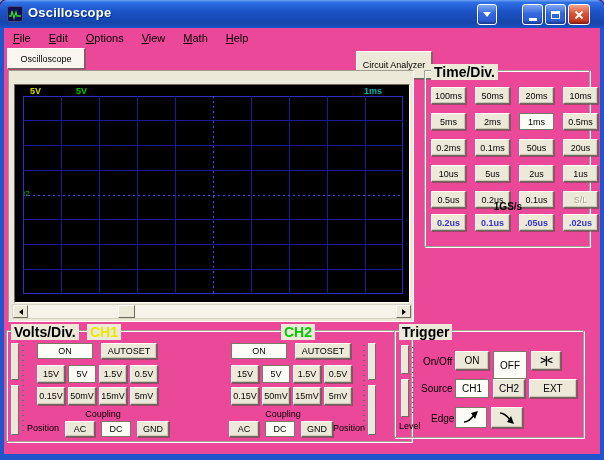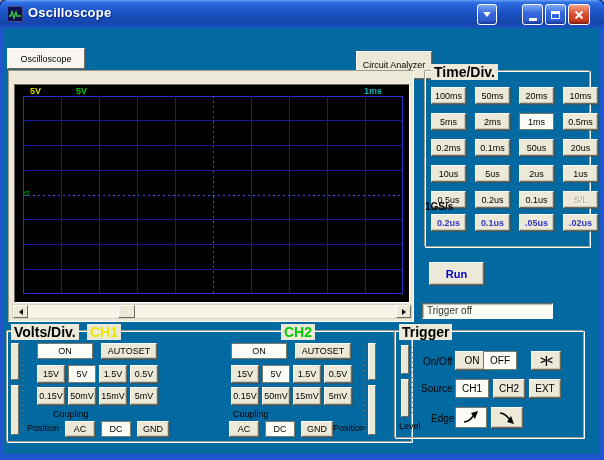--- a/index.html
+++ b/index.html
@@ -1,17 +1,17 @@
 <!DOCTYPE html>
 <html><head>
 <meta charset="utf-8">
 <style>
   html,body{margin:0;padding:0;background:#9aa0a8;}
   *{box-sizing:border-box;font-family:"Liberation Sans","DejaVu Sans",sans-serif;}
-  .window{position:relative;width:604px;height:460px;background:#0369a1;overflow:hidden;
+  .window{position:relative;width:604px;height:460px;background:#ec4899;overflow:hidden;
           border-radius:7px 7px 0 0;box-shadow:0 0 0 1px #001e9c;}
   .abs{position:absolute;}
 
   
   .titlebar{left:0;top:0;width:604px;height:28px;border-radius:7px 7px 0 0;
     background:linear-gradient(180deg,#6ba1f3 0%,#2e6fe4 9%,#1c53c8 40%,#1545aa 82%,#1c53c8 100%);}
   .title-text{left:28px;top:5px;color:#fff;font-size:13px;font-weight:bold;
     text-shadow:1px 1px 1px #0a2a80;letter-spacing:.2px;}
   .app-icon{left:7px;top:6px;width:16px;height:16px;background:#101050;border:1px solid #4a4a8a;border-radius:2px;}
   .cap-btn{top:4px;height:21px;border:1px solid #fff;border-radius:3px;
@@ -67,21 +67,21 @@
   .sb-thumb{background:#ece9d8;border:1px solid;border-color:#fff #6e6b5e #6e6b5e #fff;}
   .tri-l{width:0;height:0;border-top:3px solid transparent;border-bottom:3px solid transparent;border-right:4px solid #000;}
   .tri-r{width:0;height:0;border-top:3px solid transparent;border-bottom:3px solid transparent;border-left:4px solid #000;}
 
   
   .td-grid{display:grid;grid-template-columns:repeat(4,35px);column-gap:4px;row-gap:5px;gap:9px;}
   .td-grid .btn{height:17px;}
 
   
   .small-label{font-size:9px;color:#000;}
-  .center{}
+  .center{text-align:center;}
 
   
   .vslider{}
   .vslider .seg{position:absolute;left:0;width:8px;background:#ece9d8;border:1px solid;
     border-color:#fbfaf4 #6f6d61 #6f6d61 #fbfaf4;}
   .vslider .seg.top{top:0;height:40%;}
   .vslider .seg.bot{top:calc(40% + 5px);bottom:0;}
   .vslider .ticks{position:absolute;right:0;top:2px;bottom:2px;width:2px;
     background-image:repeating-linear-gradient(180deg,#6b6b5e 0 1px,transparent 1px 5px);}
   .vslider.mirror .seg{left:auto;right:0;}
@@ -113,20 +113,28 @@
       <span class="max-glyph"></span>
     </div>
     <div class="abs cap-btn cap-close" style="left:568px;width:22px;">
       <svg width="10" height="10" viewBox="0 0 10 10">
         <line x1="1.5" y1="1.5" x2="8.5" y2="8.5" stroke="#fff" stroke-width="2"></line>
         <line x1="8.5" y1="1.5" x2="1.5" y2="8.5" stroke="#fff" stroke-width="2"></line>
       </svg>
     </div>
   </div>
 
+  <div class="abs menubar">
+    <span class="menu-item">File</span>
+    <span class="menu-item">Edit</span>
+    <span class="menu-item">Options</span>
+    <span class="menu-item">View</span>
+    <span class="menu-item">Math</span>
+    <span class="menu-item">Help</span>
+  </div>
 
   <div class="abs tab active" style="left:7px;top:48px;width:78px;height:21px;">Oscilloscope</div>
   <div class="abs tab" style="left:356px;top:51px;width:76px;height:28px;">Circuit Analyzer</div>
 
   <div class="abs scope-panel" style="left:8px;top:70px;width:406px;height:252px;">
     <div class="abs crt" style="left:5px;top:13px;width:396px;height:219px;">
       <span class="crt-label" style="left:15px;color:#d8d800;">5V</span>
       <span class="crt-label" style="left:61px;color:#00c800;">5V</span>
       <span class="crt-label" style="left:349px;color:#00b4b4;">1ms</span>
       <span class="marker" style="top:104px;">t2</span>
@@ -188,23 +196,21 @@
     </div>
     <div class="abs center" style="left:0;top:130px;width:166px;font-size:10px;font-weight:bold;">1GS/s</div>
     <div class="abs td-grid" style="left:6px;top:143px;">
       <div class="btn blue" style="height:17px;">0.2us</div>
       <div class="btn blue" style="height:17px;">0.1us</div>
       <div class="btn blue" style="height:17px;">.05us</div>
       <div class="btn blue" style="height:17px;">.02us</div>
     </div>
   </div>
 
-  <div class="abs btn big" style="left:429px;top:262px;width:55px;height:23px;color:#0000cc;">Run</div>
-
-  <div class="abs sunken" style="left:422px;top:303px;width:131px;height:16px;font-size:10px;color:#333;padding:1px 4px;">Trigger off</div>
+
 
   <div class="abs groupbox" style="left:6px;top:330px;width:406px;height:112px;">
     <span class="legend" style="left:4px;">Volts/Div.</span>
     <span class="legend" style="left:80px;color:#e8e800;">CH1</span>
     <span class="legend" style="left:274px;color:#00cc00;">CH2</span>
 
     <div class="abs vslider" style="left:4px;top:12px;width:13px;height:92px;">
       <div class="seg top"></div>
         <div class="seg bot"></div>
         <div class="ticks"></div>
@@ -254,27 +260,27 @@
 
     <div class="abs vslider" style="left:6px;top:14px;width:13px;height:72px;">
       <div class="seg top"></div>
         <div class="seg bot"></div>
         <div class="ticks"></div>
     </div>
     <div class="abs small-label" style="left:4px;top:90px;">Level</div>
 
     <div class="abs small-label" style="left:28px;top:25px;font-size:10px;">On/Off</div>
     <div class="abs btn" style="left:60px;top:20px;width:34px;height:19px;font-size:10px;">ON</div>
-    <div class="abs btn pressed" style="left:88px;top:20px;width:34px;height:19px;font-size:10px;">OFF</div>
+    <div class="abs btn pressed" style="left:98px;top:20px;width:34px;height:28px;font-size:10px;">OFF</div>
     <div class="abs btn" style="left:136px;top:20px;width:30px;height:19px;font-size:10px;font-weight:bold;letter-spacing:-1px;">&gt;|&lt;</div>
 
     <div class="abs small-label" style="left:26px;top:52px;font-size:10px;">Source</div>
     <div class="abs btn pressed" style="left:60px;top:48px;width:34px;height:19px;font-size:10px;">CH1</div>
     <div class="abs btn" style="left:98px;top:48px;width:32px;height:19px;font-size:10px;">CH2</div>
-    <div class="abs btn" style="left:134px;top:48px;width:32px;height:19px;font-size:10px;">EXT</div>
+    <div class="abs btn" style="left:134px;top:48px;width:48px;height:19px;font-size:10px;">EXT</div>
 
     <div class="abs small-label" style="left:36px;top:82px;font-size:10px;">Edge</div>
     <div class="abs btn pressed" style="left:60px;top:76px;width:32px;height:21px;">
       <svg width="18" height="13" viewBox="0 0 18 13">
         <path d="M2 11 Q7 11 12 4" fill="none" stroke="#000" stroke-width="1.6"></path>
         <polygon points="9,2 16,0 13,8" fill="#000"></polygon>
       </svg>
     </div>
     <div class="abs btn" style="left:96px;top:76px;width:32px;height:21px;">
       <svg width="18" height="13" viewBox="0 0 18 13">

